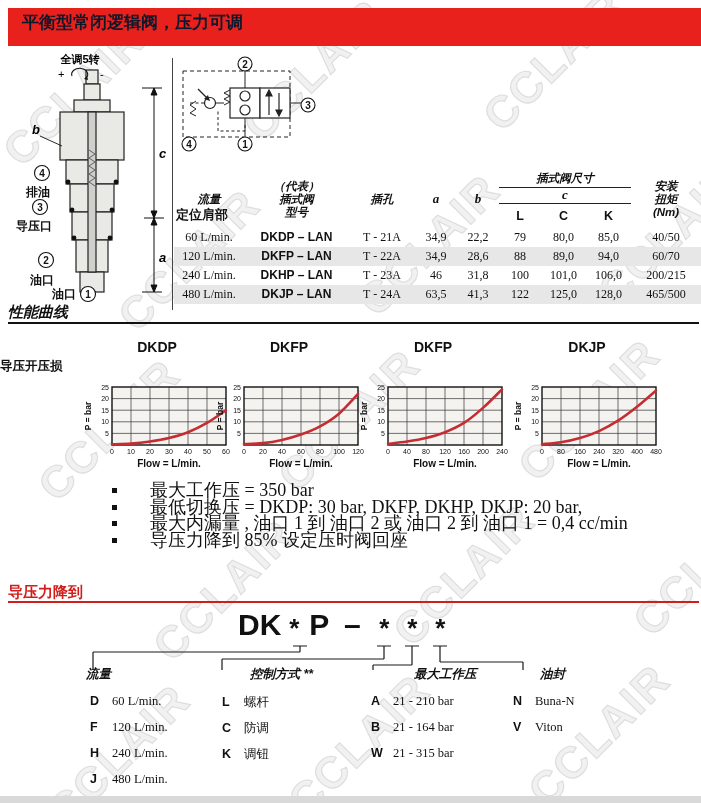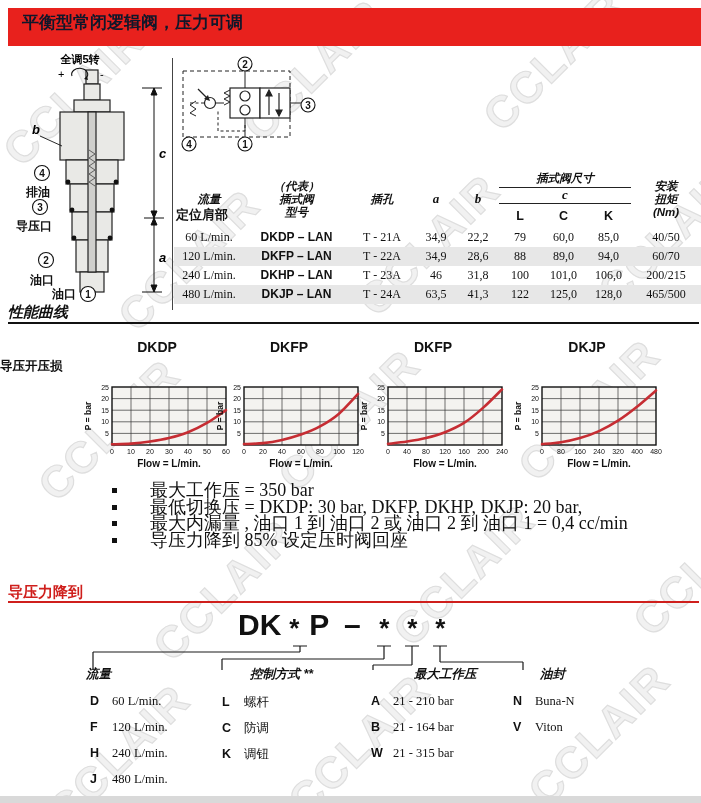--- a/index.html
+++ b/index.html
@@ -209,21 +209,21 @@
       </tr>
     </thead>
     <tbody>
       <tr>
         <td>60 L/min.</td>
           <td class="model">DKDP – LAN</td>
         <td>T - 21A</td>
           <td>34,9</td>
         <td>22,2</td>
           <td>79</td>
-        <td>60,0</td>
+        <td>80,0</td>
           <td>85,0</td>
         <td>40/50</td>
       </tr>
       <tr class="shade">
         <td>120 L/min.</td>
           <td class="model">DKFP – LAN</td>
         <td>T - 22A</td>
           <td>34,9</td>
         <td>28,6</td>
           <td>88</td>

